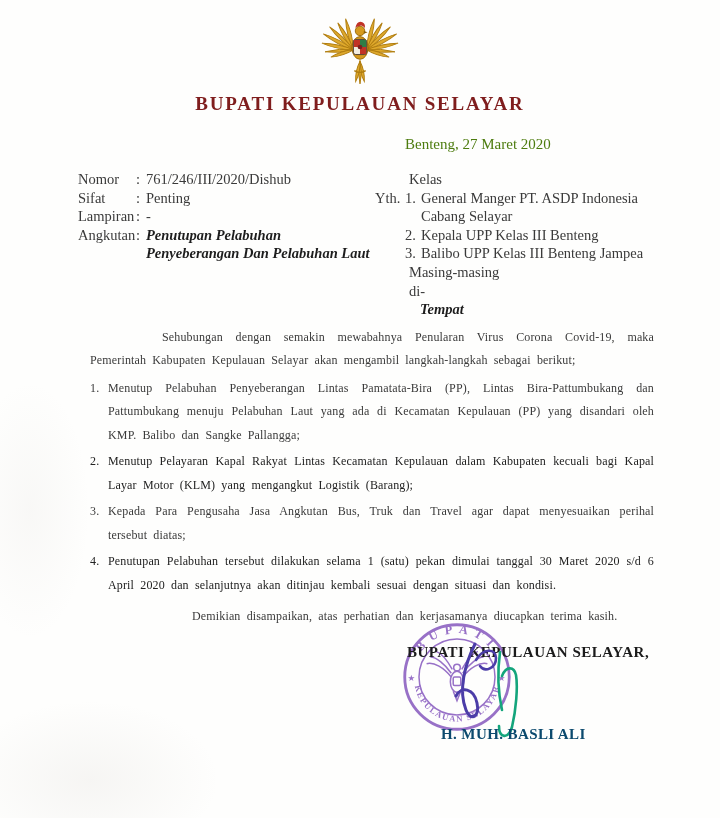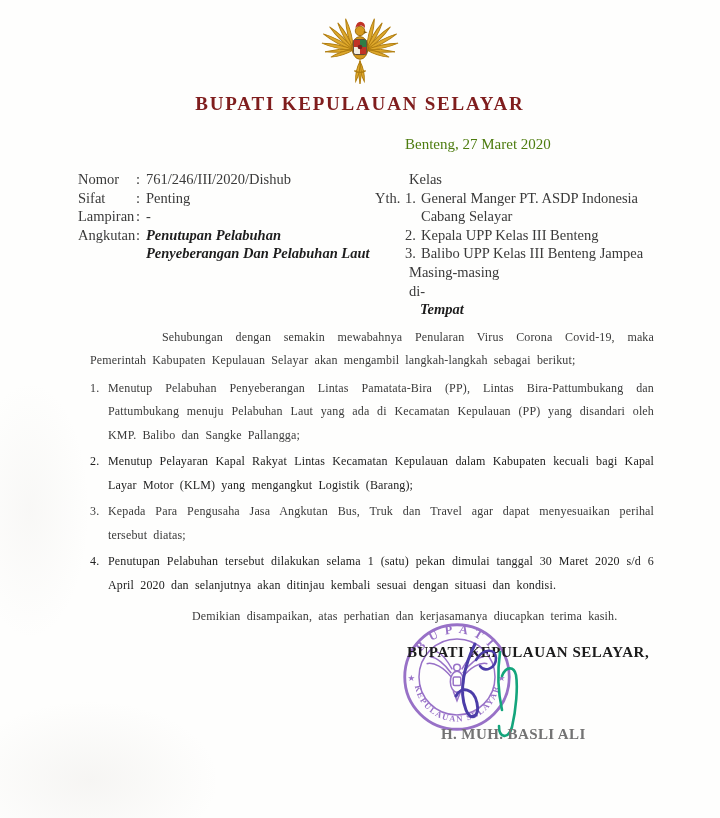--- a/index.html
+++ b/index.html
@@ -48,21 +48,21 @@
   .list-item{display:flex;margin-bottom:3px;}
   .li-num{width:18px;flex:none;}
   .li-text{flex:1;text-align:justify;}
   .darker{color:#222;}
   .para-closing{margin:8px 0 0 62px;text-indent:40px;}
 
   .sig-block{position:relative;height:130px;margin-top:1px;}
   .sig-title{position:absolute;left:407px;top:14px;font-size:15px;font-weight:bold;
     letter-spacing:.5px;color:#1b1b1b;white-space:nowrap;}
   .sig-name{position:absolute;left:441px;top:96px;font-size:15px;font-weight:bold;
-    letter-spacing:.4px;color:#737373;white-space:nowrap;}
+    letter-spacing:.4px;color:#0c4a6e;white-space:nowrap;}
   .stamp{position:absolute;left:400px;top:-10px;opacity:.88;}
   .signature{position:absolute;left:440px;top:0px;}
 </style>
 </head>
 <body>
 
 <div class="page">
   <div class="scan-blotch blotch1"></div>
   <div class="scan-blotch blotch2"></div>
 

